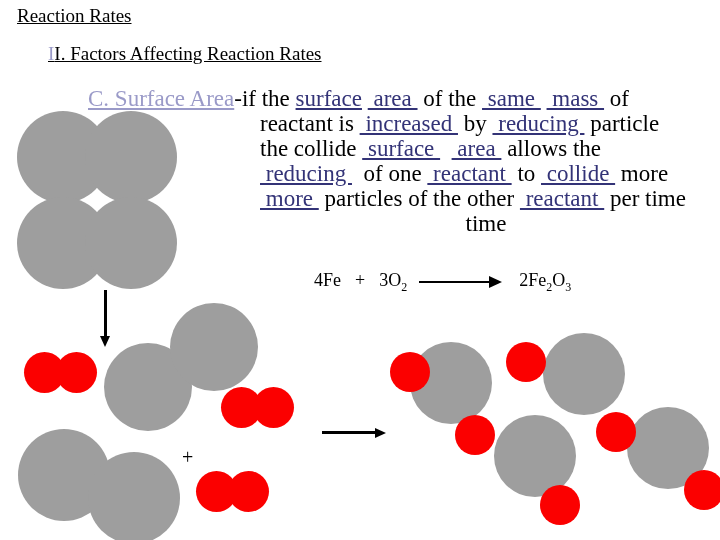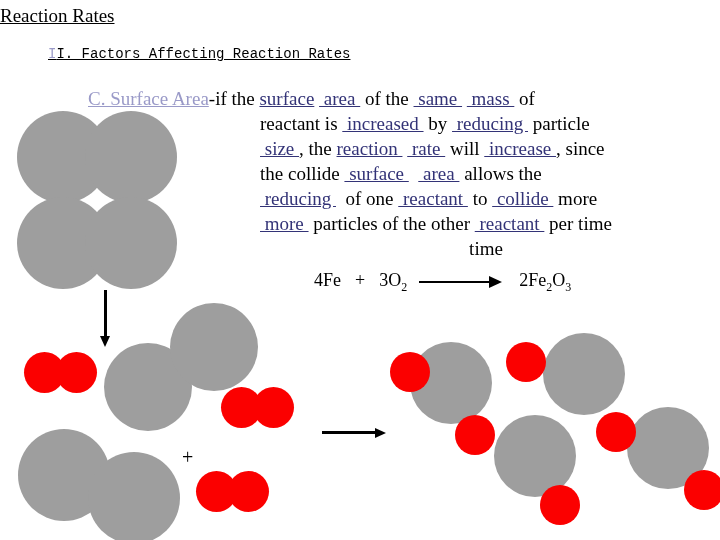--- a/index.html
+++ b/index.html
@@ -13,47 +13,46 @@
     height: 540px;
     background: #ffffff;
     overflow: hidden;
     font-family: "Liberation Serif", serif;
     color: #000000;
   }
 
   
   .title {
     position: absolute;
-    left: 0;
+    left: 17px;
     top: 5px;
     font-size: 19px;
     line-height: 22px;
     text-decoration: underline;
     white-space: nowrap;
   }
   .subtitle {
     position: absolute;
     left: 48px;
     top: 43px;
-    font-size: 14px;
+    font-size: 19px;
     line-height: 22px;
     text-decoration: underline;
     white-space: nowrap;
-    font-family: Liberation Mono, monospace;
   }
   .subtitle .lead {
     color: #9a9ac8;
   }
 
   .body-block {
     position: absolute;
     left: 88px;
     top: 86px;
     width: 624px;
-    font-size: 19px;
+    font-size: 23px;
     line-height: 25px;
   }
   .body-block p {
     margin: 0;
     white-space: nowrap;
   }
   .l2, .l3, .l4, .l5, .l6, .l7 { padding-left: 172px; }
   .l7 { padding-left: 172px; text-align: center; }
 
   .hdgblue {
@@ -162,21 +161,20 @@
 
   <div class="subtitle">
     <span class="lead">I</span><span>I.  Factors Affecting Reaction Rates</span>
   </div>
 
   <div class="body-block">
     <p class="l1"><span class="hdgblue">C.  Surface Area</span><span class="sp">-if the </span><span class="blank">surface</span><span class="sp"> </span><span class="blank"> area </span><span class="sp"> of the </span><span class="blank"> same </span><span class="sp"> </span><span class="blank"> mass </span><span class="sp"> of</span></p>
 
     <p class="l2"><span class="sp">reactant is </span><span class="blank"> increased </span><span class="sp"> by </span><span class="blank"> reducing </span><span class="sp"> particle</span></p>
 
-    <p class="l3"><span class="blank"> size </span><span class="sp">, the </span><span class="blank">reaction </span><span class="sp"> </span><span class="blank"> rate </span><span class="sp"> will </span><span class="blank"> increase </span><span class="sp">, since</span></p>
 
     <p class="l4"><span class="sp">the collide </span><span class="blank"> surface </span><span class="sp">  </span><span class="blank"> area </span><span class="sp"> allows the</span></p>
 
     <p class="l5"><span class="blank"> reducing </span><span class="sp">  of one </span><span class="blank"> reactant </span><span class="sp"> to </span><span class="blank"> collide </span><span class="sp"> more</span></p>
 
     <p class="l6"><span class="blank"> more </span><span class="sp"> particles of the other </span><span class="blank"> reactant </span><span class="sp"> per time</span></p>
 
     <p class="l7"><span class="sp">time</span></p>
   </div>
 

